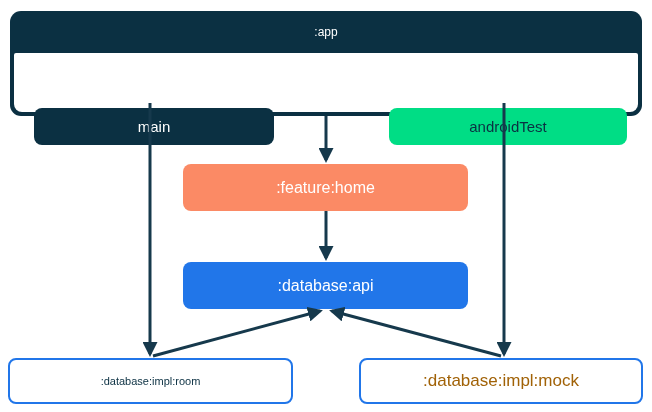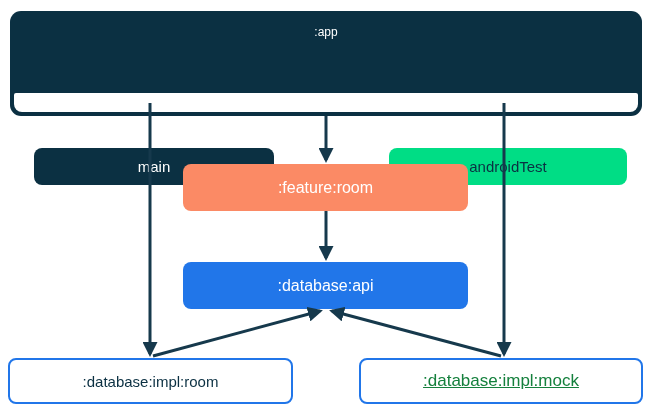--- a/index.html
+++ b/index.html
@@ -33,21 +33,20 @@
     line-height: 42px;
     text-align: center;
     color: #ffffff;
     font-size: 12px;
   }
   .app-body {
     position: absolute;
     left: 4px; right: 4px; top: 42px; bottom: 4px;
     background: #ffffff;
     border-radius: 2px 2px 8px 8px;
-    margin-top: 40px;
   }
   .node {
     position: absolute;
     border-radius: 8px;
     display: flex;
     align-items: center;
     justify-content: center;
     font-size: 16px;
     box-sizing: border-box;
     z-index: 2;
@@ -78,30 +77,29 @@
     background: #2176E9;
     color: #ffffff;
     text-align: right;
   }
   .node-database-impl-room {
     left: 8px; top: 358px;
     width: 285px; height: 46px;
     background: #ffffff;
     border: 2px solid #2176E9;
     color: #0B3042;
-    font-size: 15px;
+    font-size: 11px;
   }
   .node-database-impl-mock {
     left: 359px; top: 358px;
     width: 284px; height: 46px;
     background: #ffffff;
     border: 2px solid #2176E9;
-    color: #15803d;
+    color: #a16207;
     font-size: 17px;
-    text-decoration: underline;
   }
 </style>
 </head>
 <body>
 
 <div class="canvas">
 
   <svg class="edges" viewBox="0 0 652 412" xmlns="http://www.w3.org/2000/svg">
     <defs>
       <marker id="arrowhead" viewBox="0 0 10 10" refX="8" refY="5" markerWidth="5" markerHeight="5" orient="auto-start-reverse">
@@ -119,21 +117,21 @@
   </svg>
 
   <div class="app-container">
     <div class="app-header">:app</div>
     <div class="app-body">
       <div class="node node-main">main</div>
       <div class="node node-androidtest">androidTest</div>
     </div>
   </div>
 
-  <div class="node node-feature-home">:feature:room</div>
+  <div class="node node-feature-home">:feature:home</div>
 
   <div class="node node-database-api">:database:api</div>
 
   <div class="node node-database-impl-room">:database:impl:room</div>
 
   <div class="node node-database-impl-mock">:database:impl:mock</div>
 
 </div>
 
 </body></html>

